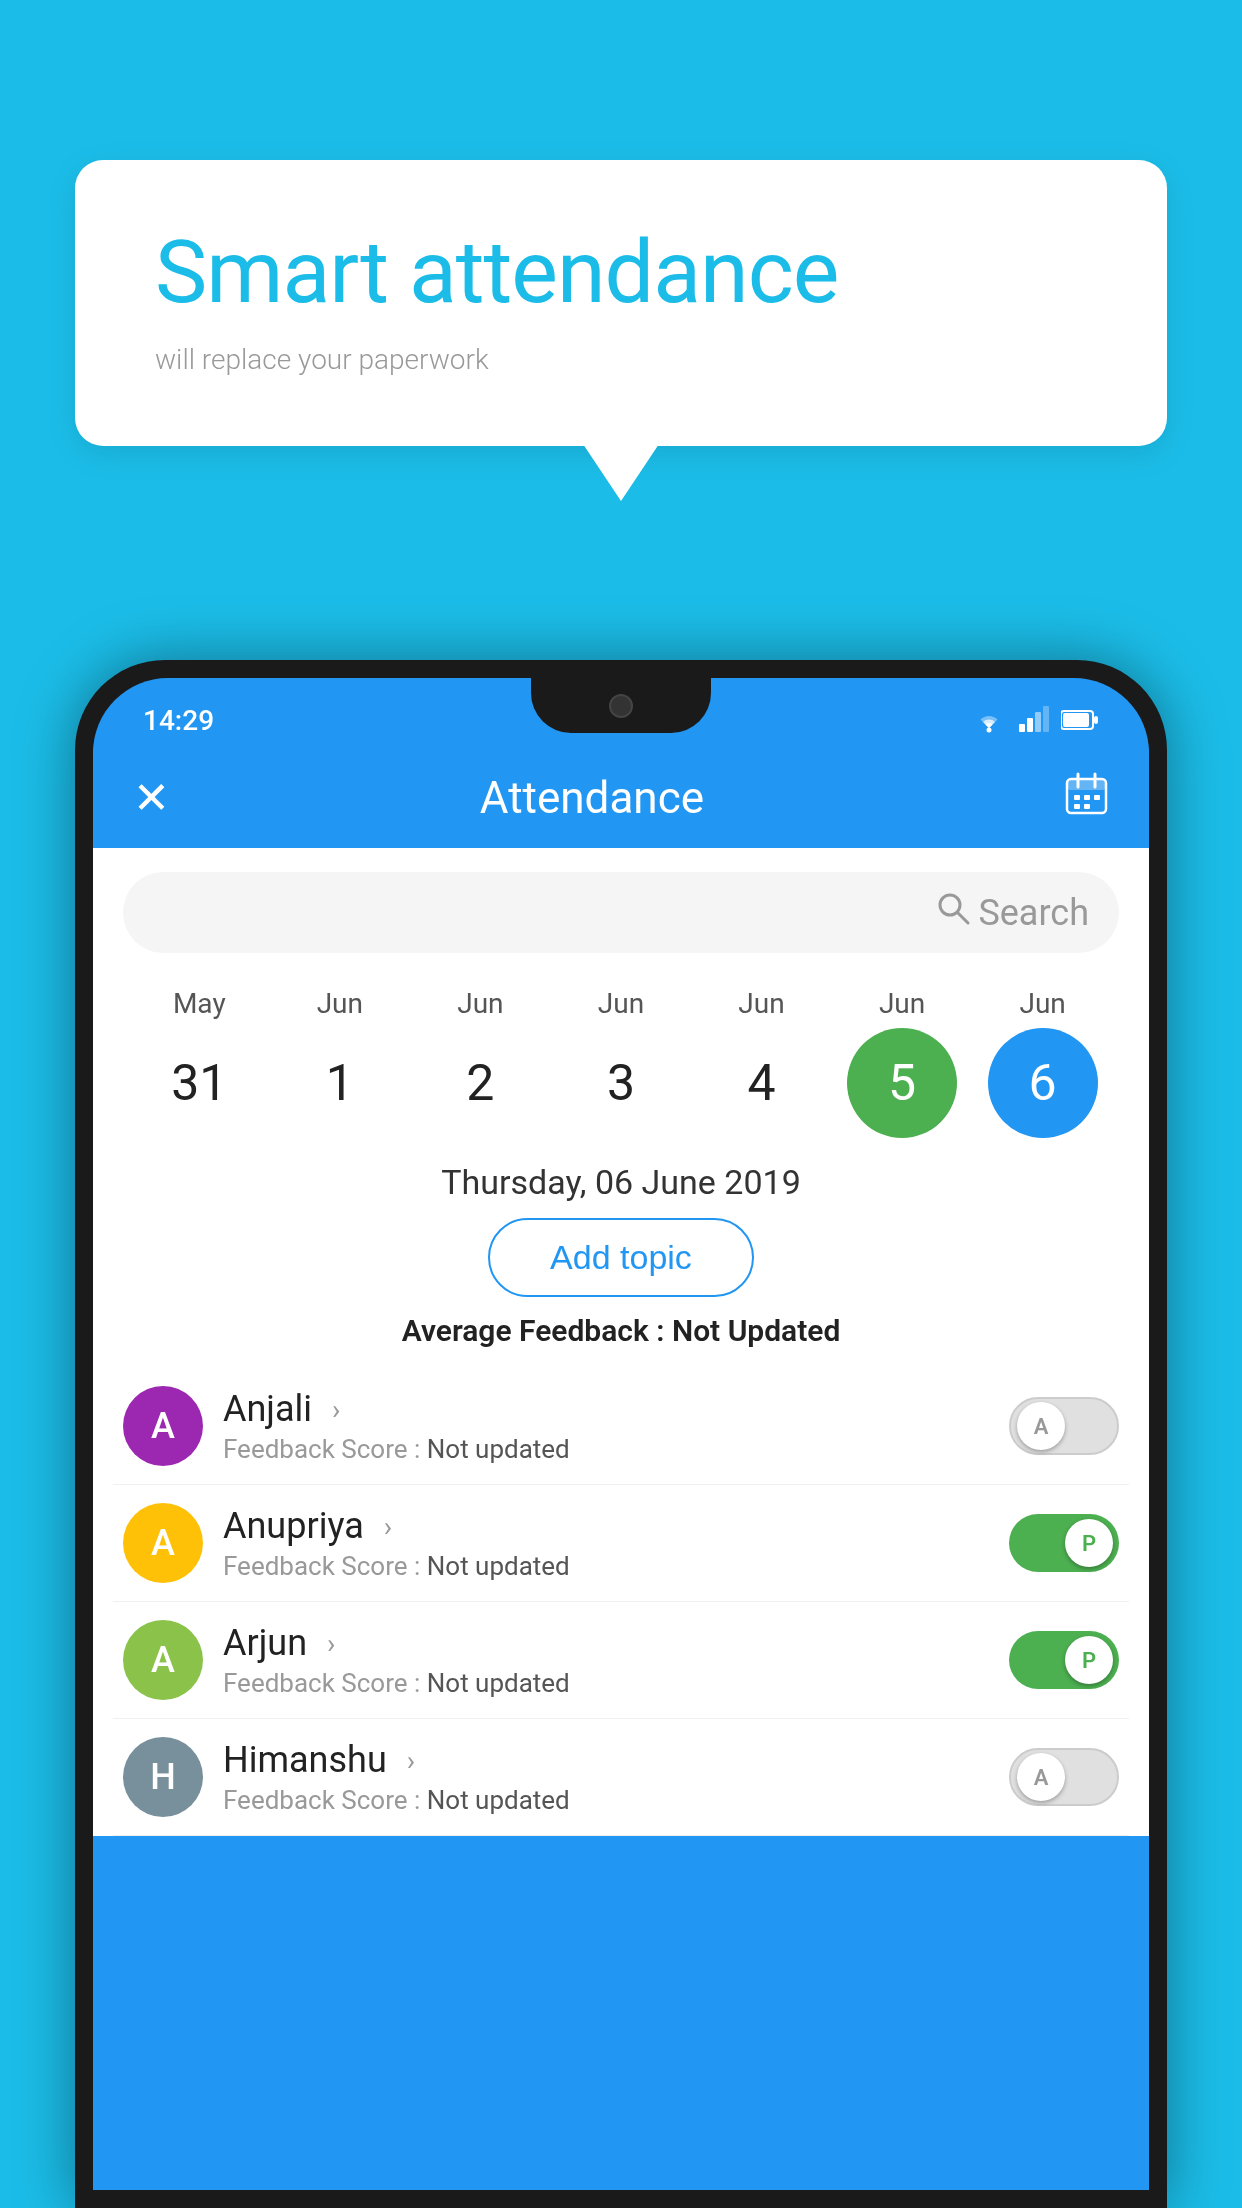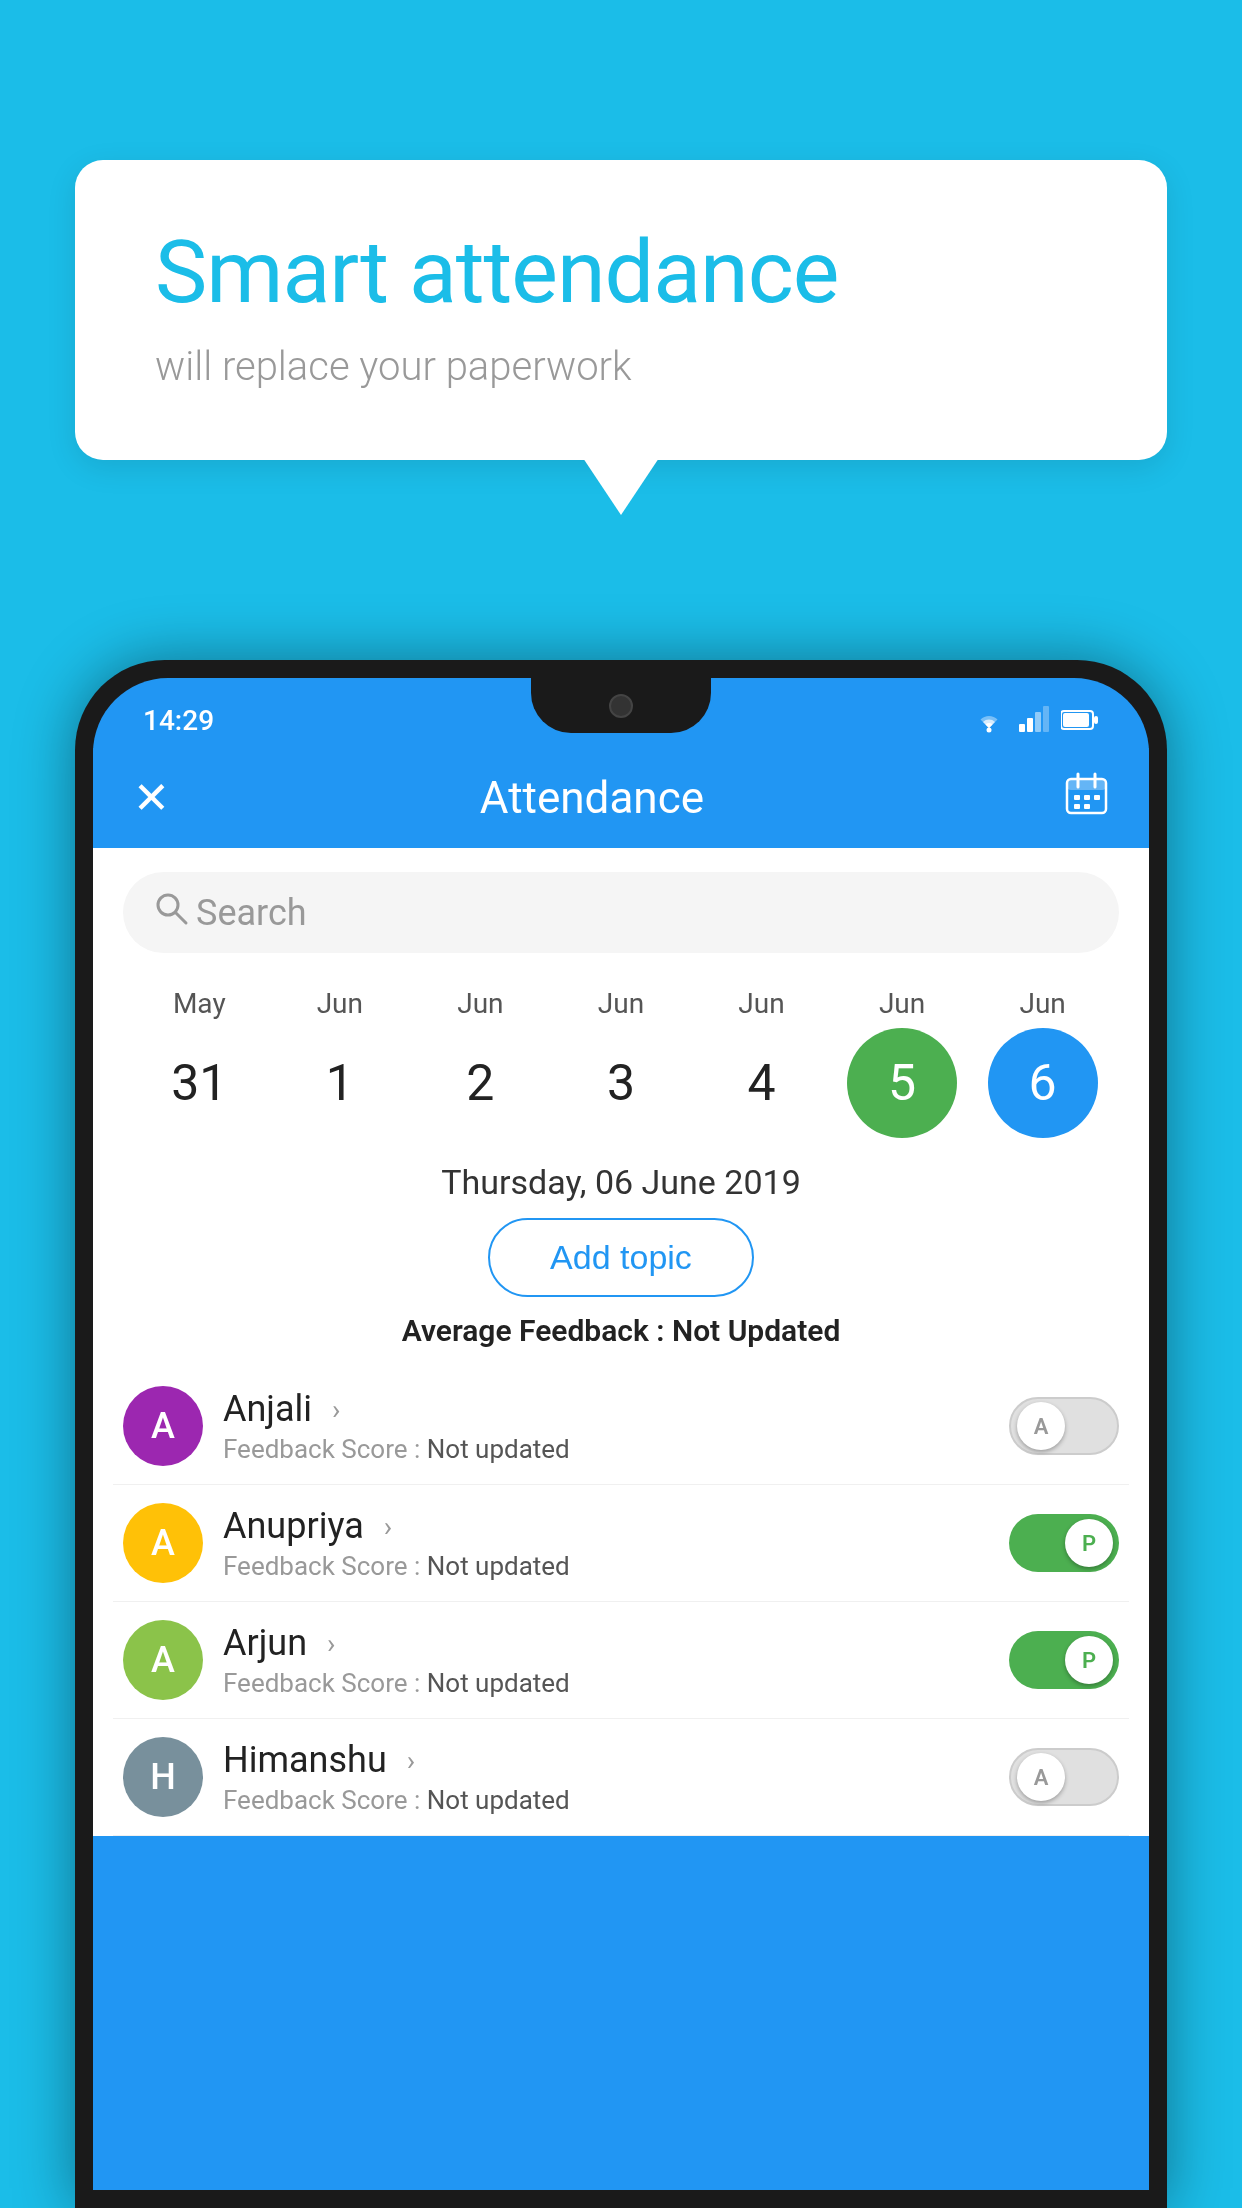--- a/index.html
+++ b/index.html
@@ -46,21 +46,21 @@
     .speech-bubble h1 {
       color: #1BBDE8;
       font-size: 88px;
       font-weight: 400;
       margin-bottom: 20px;
       letter-spacing: -1px;
     }
 
     .speech-bubble p {
       color: #999;
-      font-size: 40px;
+      font-size: 28px;
       font-weight: 300;
     }
 
     
     .phone-frame {
       position: absolute;
       top: 660px;
       left: 75px;
       right: 75px;
       bottom: 0;
@@ -162,20 +162,21 @@
 
     
     .search-bar {
       margin: 24px 30px;
       background: #f5f5f5;
       border-radius: 50px;
       display: flex;
       align-items: center;
       padding: 18px 30px;
       gap: 7px;
+      justify-content: flex-end;
     }
 
     .search-icon {
       color: #999;
       font-size: 36px;
     }
 
     .search-input-text {
       color: #999;
       font-size: 36px;

